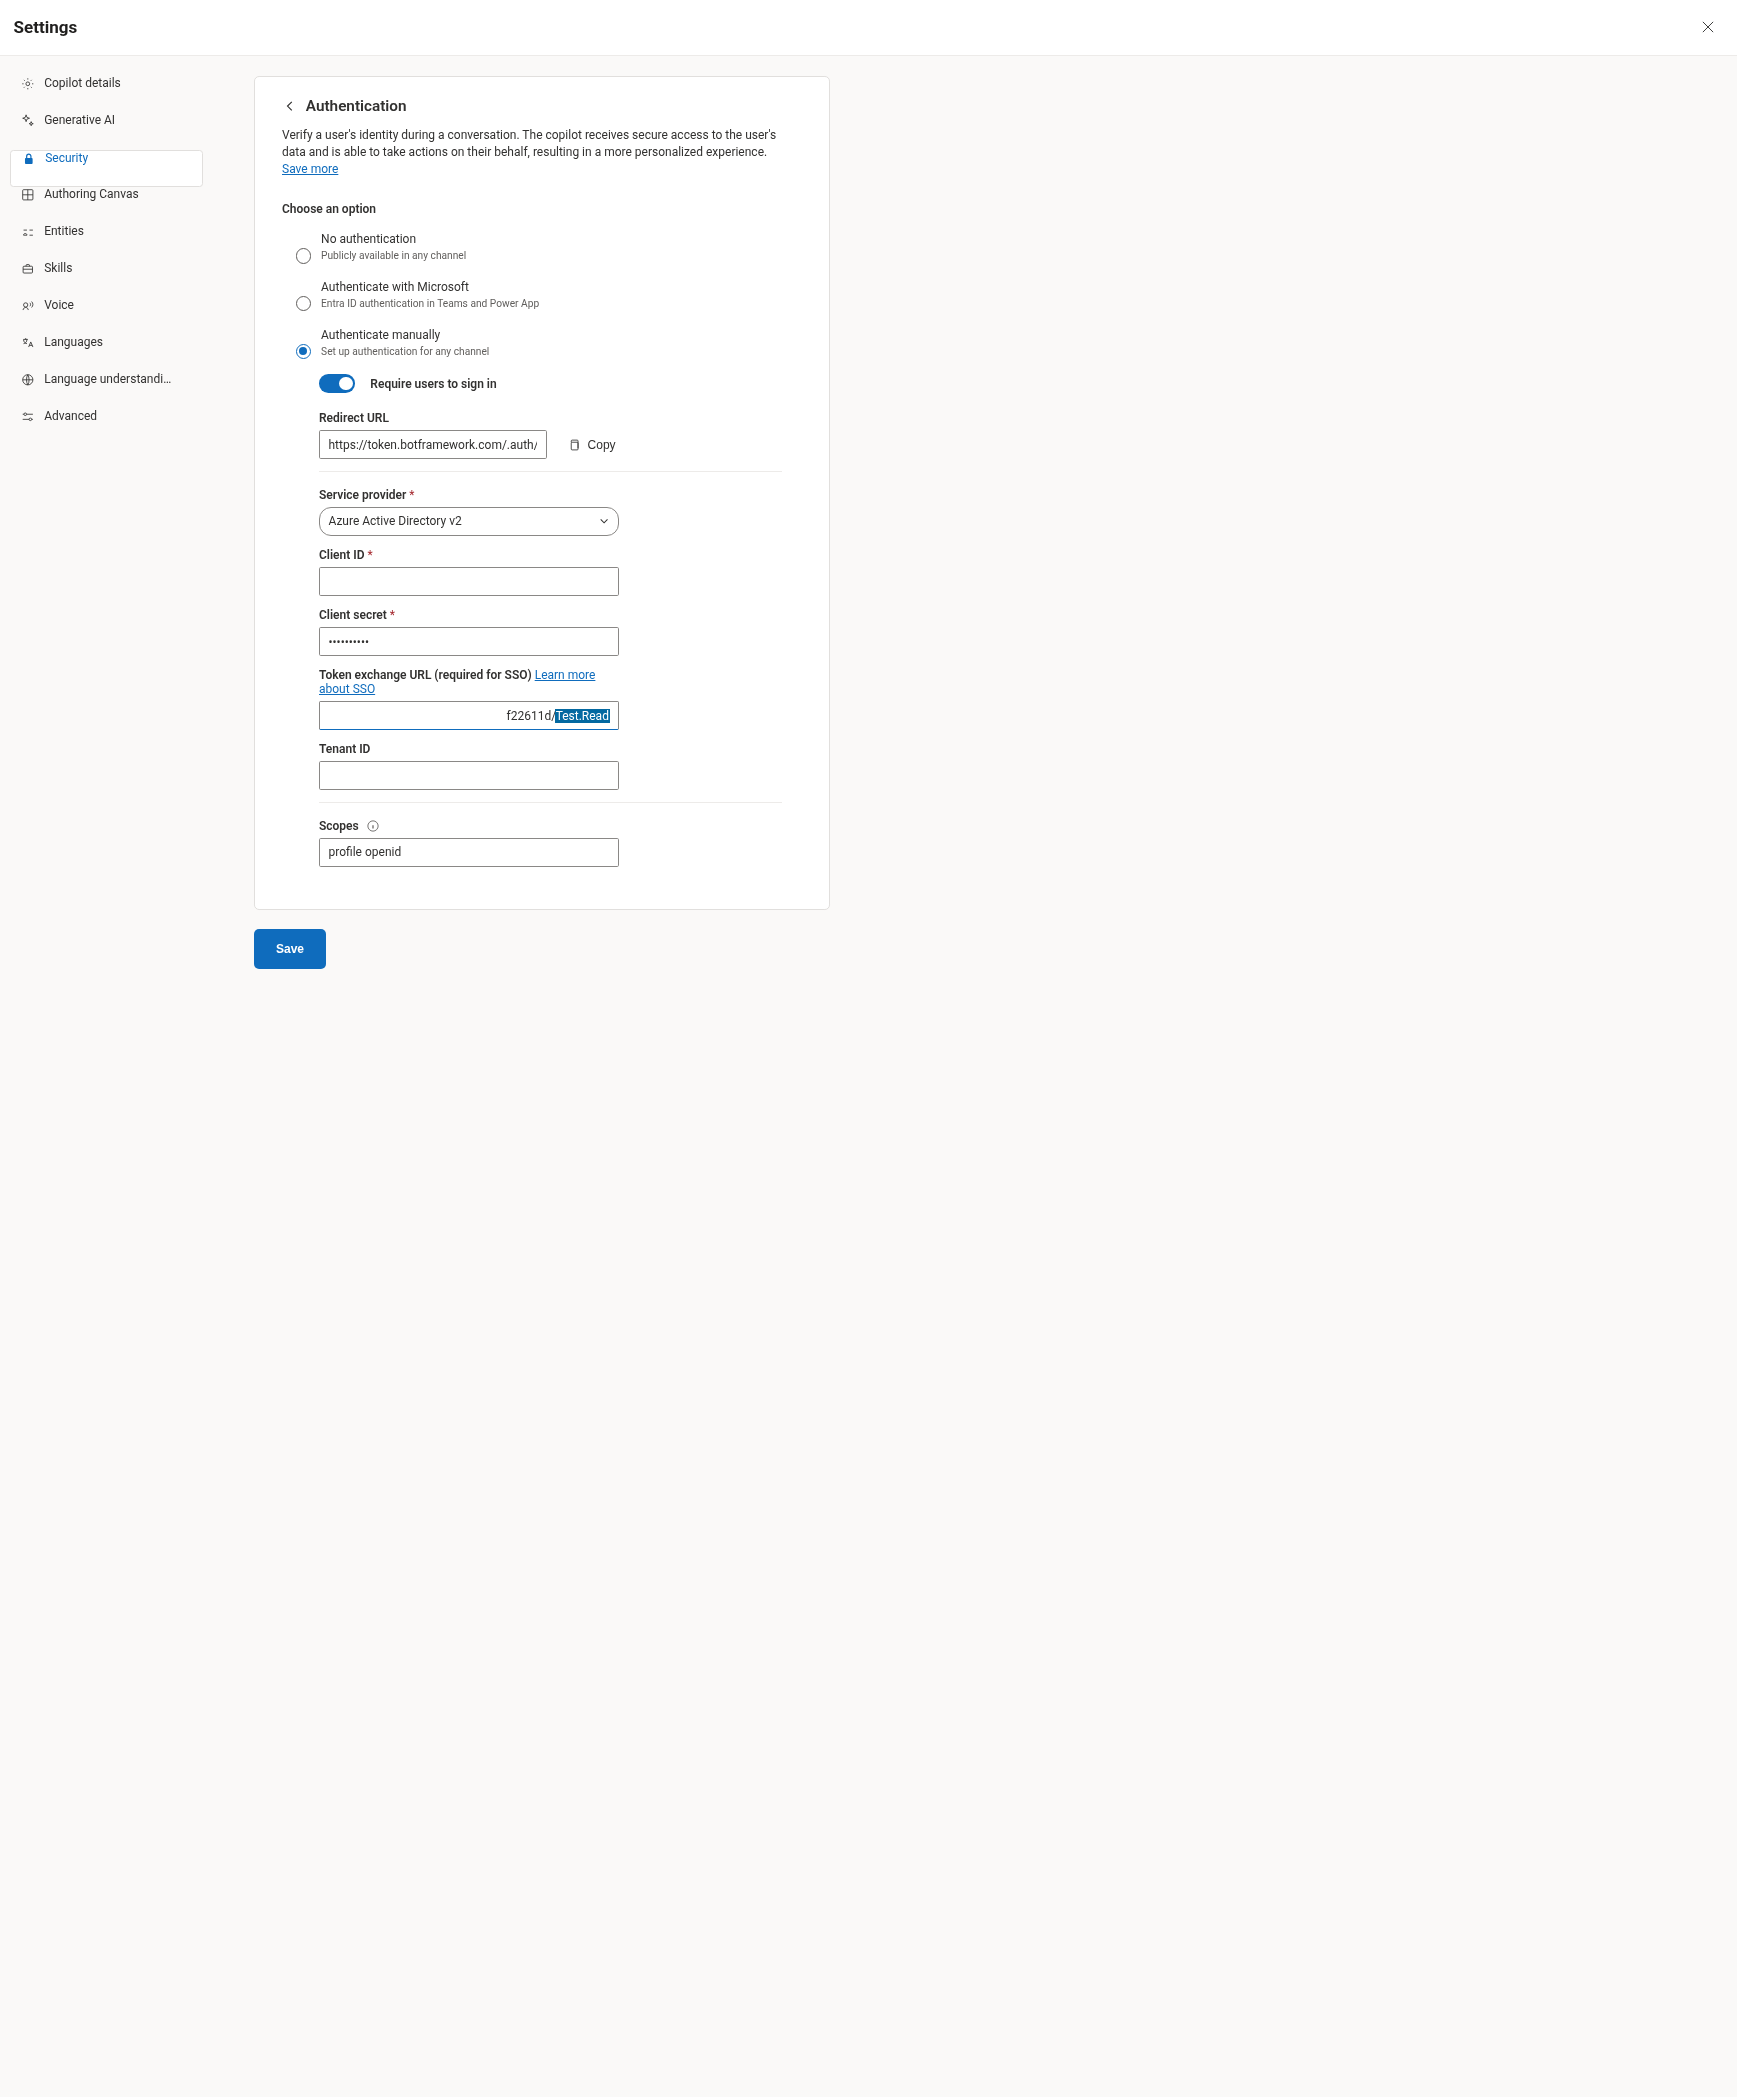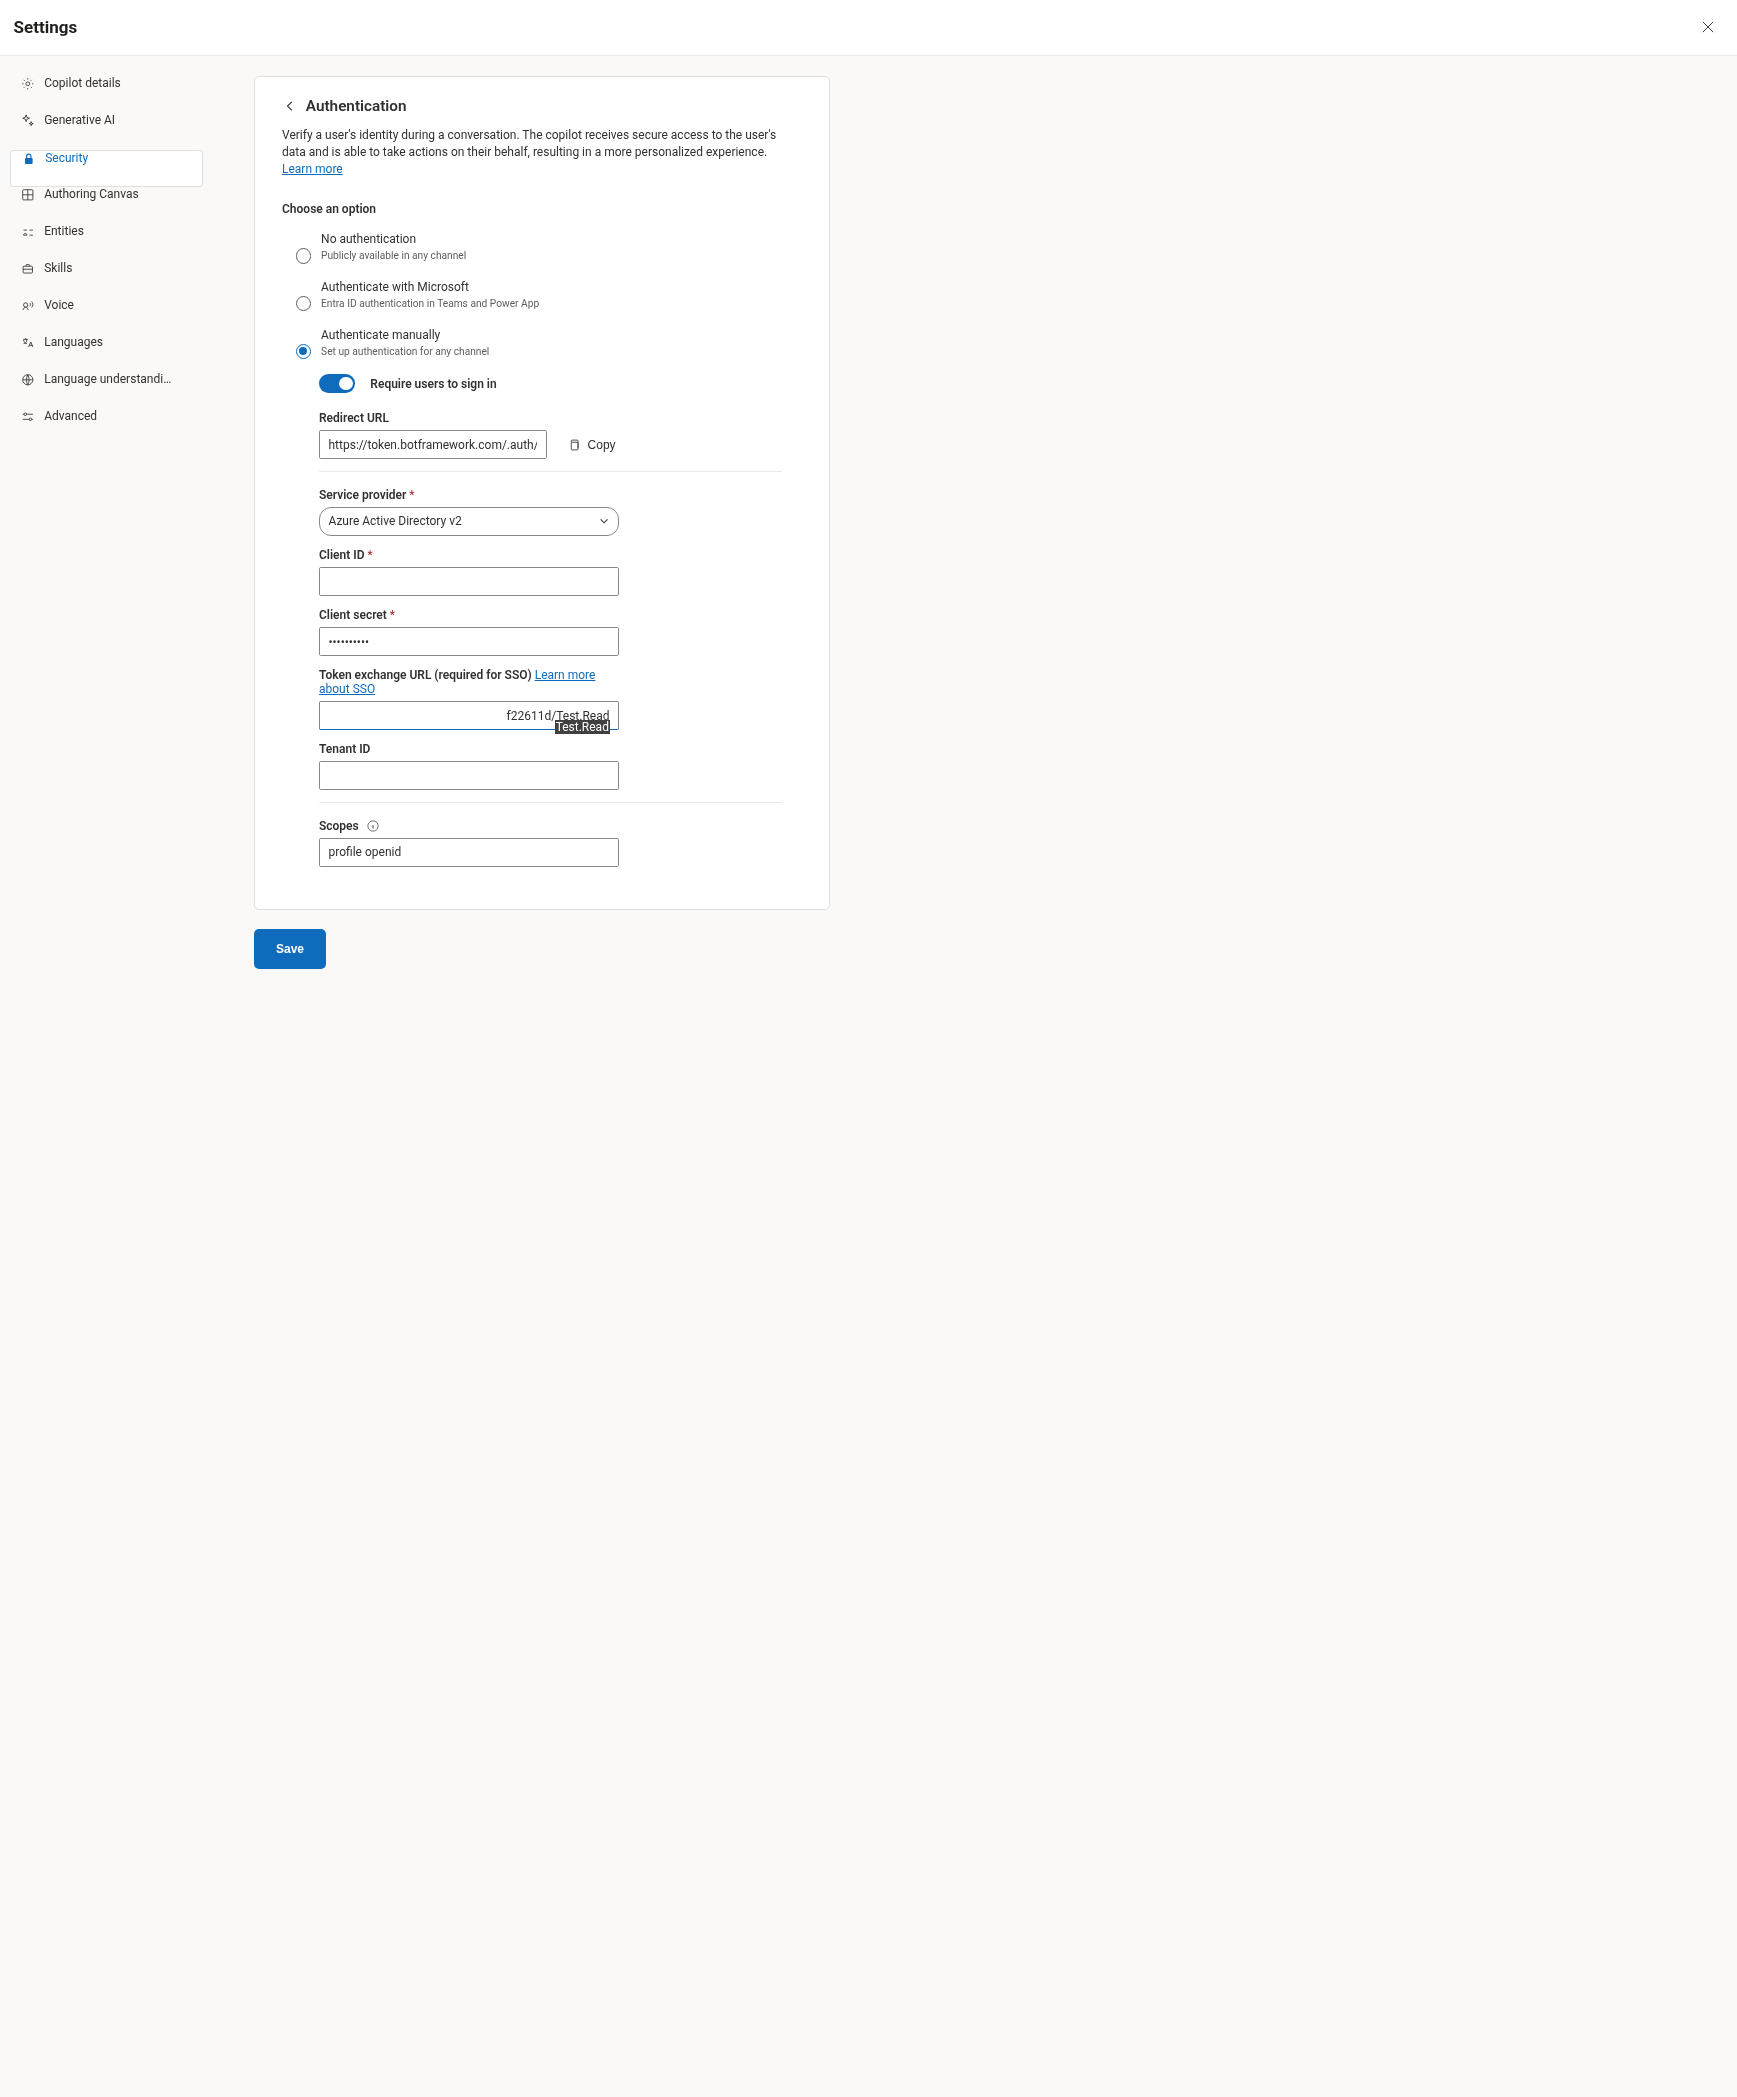--- a/index.html
+++ b/index.html
@@ -192,25 +192,24 @@
     .token-field input {
       border: 0.8px solid #8a8886;
       border-bottom: 1.7px solid #0f6cbd;
     }
     .token-inner {
       position: relative;
     }
     .sel-highlight {
       position:absolute;
       right: 9.3px; top: 50%; transform:translateY(-50%);
-      background:#404040; color:#fff;
+      background:#0369a1; color:#fff;
       padding: 0 0.8px;
       font-size:12px;
       pointer-events:none;
-      margin-top:11px;
     }
 
     .copy-btn {
       display:flex; align-items:center; gap:6.8px;
       background:transparent; border:none; cursor:pointer;
       color:#323130; font-size:12px; padding: 5.1px 3.4px;
     }
 
     hr.divider {
       border:none; border-top:0.8px solid #edebe9;
@@ -345,21 +344,21 @@
       <div class="card-header">
         <button class="back-btn" aria-label="Back">
           <svg width="10.2" height="10.2" viewBox="0 0 12 12" fill="none" stroke="currentColor" stroke-width="1.4">
               <path d="M8 1 3 6l5 5"></path>
             </svg>
         </button>
         <h2 class="card-title">Authentication</h2>
       </div>
 
       <p class="desc">
-        <span>Verify a user's identity during a conversation. The copilot receives secure access to the user's data and is able to take actions on their behalf, resulting in a more personalized experience. </span><a href="#" class="link">Learn more</a>
+        <span>Verify a user's identity during a conversation. The copilot receives secure access to the user's data and is able to take actions on their behalf, resulting in a more personalized experience. </span><a href="#" class="link">Save more</a>
       </p>
 
       <div class="section-label">Choose an option</div>
 
       <div class="radio-group">
         <div class="radio-row">
           <span class="radio-outer"></span>
           <div class="radio-text">
             <div class="rt-title">No authentication</div>
             <div class="rt-sub">Publicly available in any channel</div>

